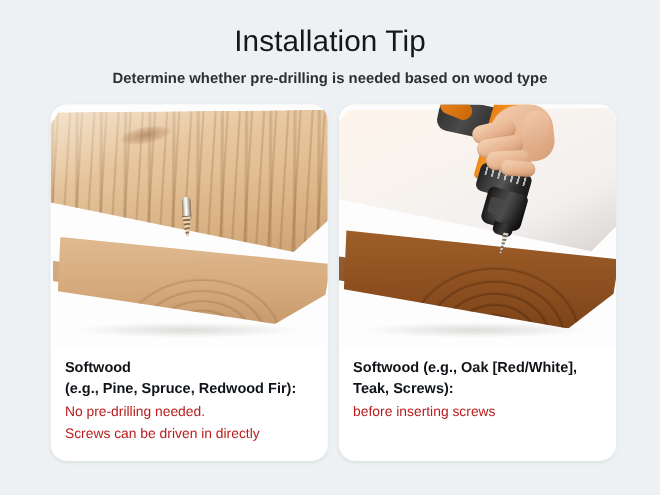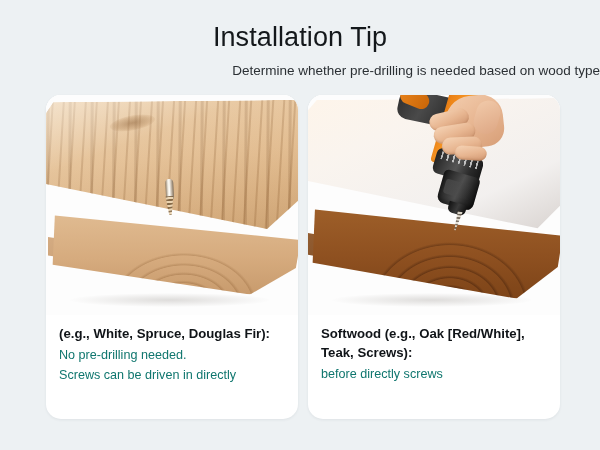--- a/index.html
+++ b/index.html
@@ -37,24 +37,23 @@
     font-size: 27px;
     font-weight: 400;
     letter-spacing: 0.1px;
     color: #14181b;
     line-height: 1.15;
   }
 
   .page-subtitle {
     margin-top: 10px;
     font-size: 13.5px;
-    font-weight: 400;
+    font-weight: 700;
     color: #2b3034;
     line-height: 1.2;
-    text-align: right;
   }
 
   
   .cards {
     position: absolute;
     left: 46px;
     top: 95px;
     width: 519px;
     height: 324px;
     display: flex;
@@ -91,21 +90,21 @@
     font-weight: 700;
     color: #101418;
     line-height: 1.43;
     white-space: nowrap;
   }
 
   .card-body {
     margin-top: 2px;
     font-size: 12.6px;
     font-weight: 400;
-    color: #0f766e;
+    color: #b91c1c;
     line-height: 1.46;
     white-space: nowrap;
   }
 
   
   .sw-scene {
     position: absolute;
     inset: 0;
     background: #fdfdfd;
   }
@@ -557,21 +556,22 @@
 
           <div class="sw-screw">
             <div class="sw-screw-shank"></div>
             <div class="sw-screw-thread"></div>
           </div>
 
         </div>
       </div>
 
       <div class="card-text">
-        <div class="card-heading">(e.g., White, Spruce, Douglas Fir):</div>
+        <div class="card-heading">Softwood</div>
+        <div class="card-heading">(e.g., Pine, Spruce, Redwood Fir):</div>
         <div class="card-body">No pre-drilling needed.</div>
         <div class="card-body">Screws can be driven in directly</div>
       </div>
     </div>
 
     <div class="card">
 
       <div class="card-photo">
         <div class="hw-scene">
           <div class="plank-shadow"></div>
@@ -614,18 +614,18 @@
               <div class="finger finger-4"></div>
               <div class="thumb"></div>
             </div>
           </div>
         </div>
       </div>
 
       <div class="card-text">
         <div class="card-heading">Softwood (e.g., Oak [Red/White],</div>
         <div class="card-heading">Teak, Screws):</div>
-        <div class="card-body">before directly screws</div>
+        <div class="card-body">before inserting screws</div>
       </div>
     </div>
 
   </div>
 </div>
 
 </body></html>

